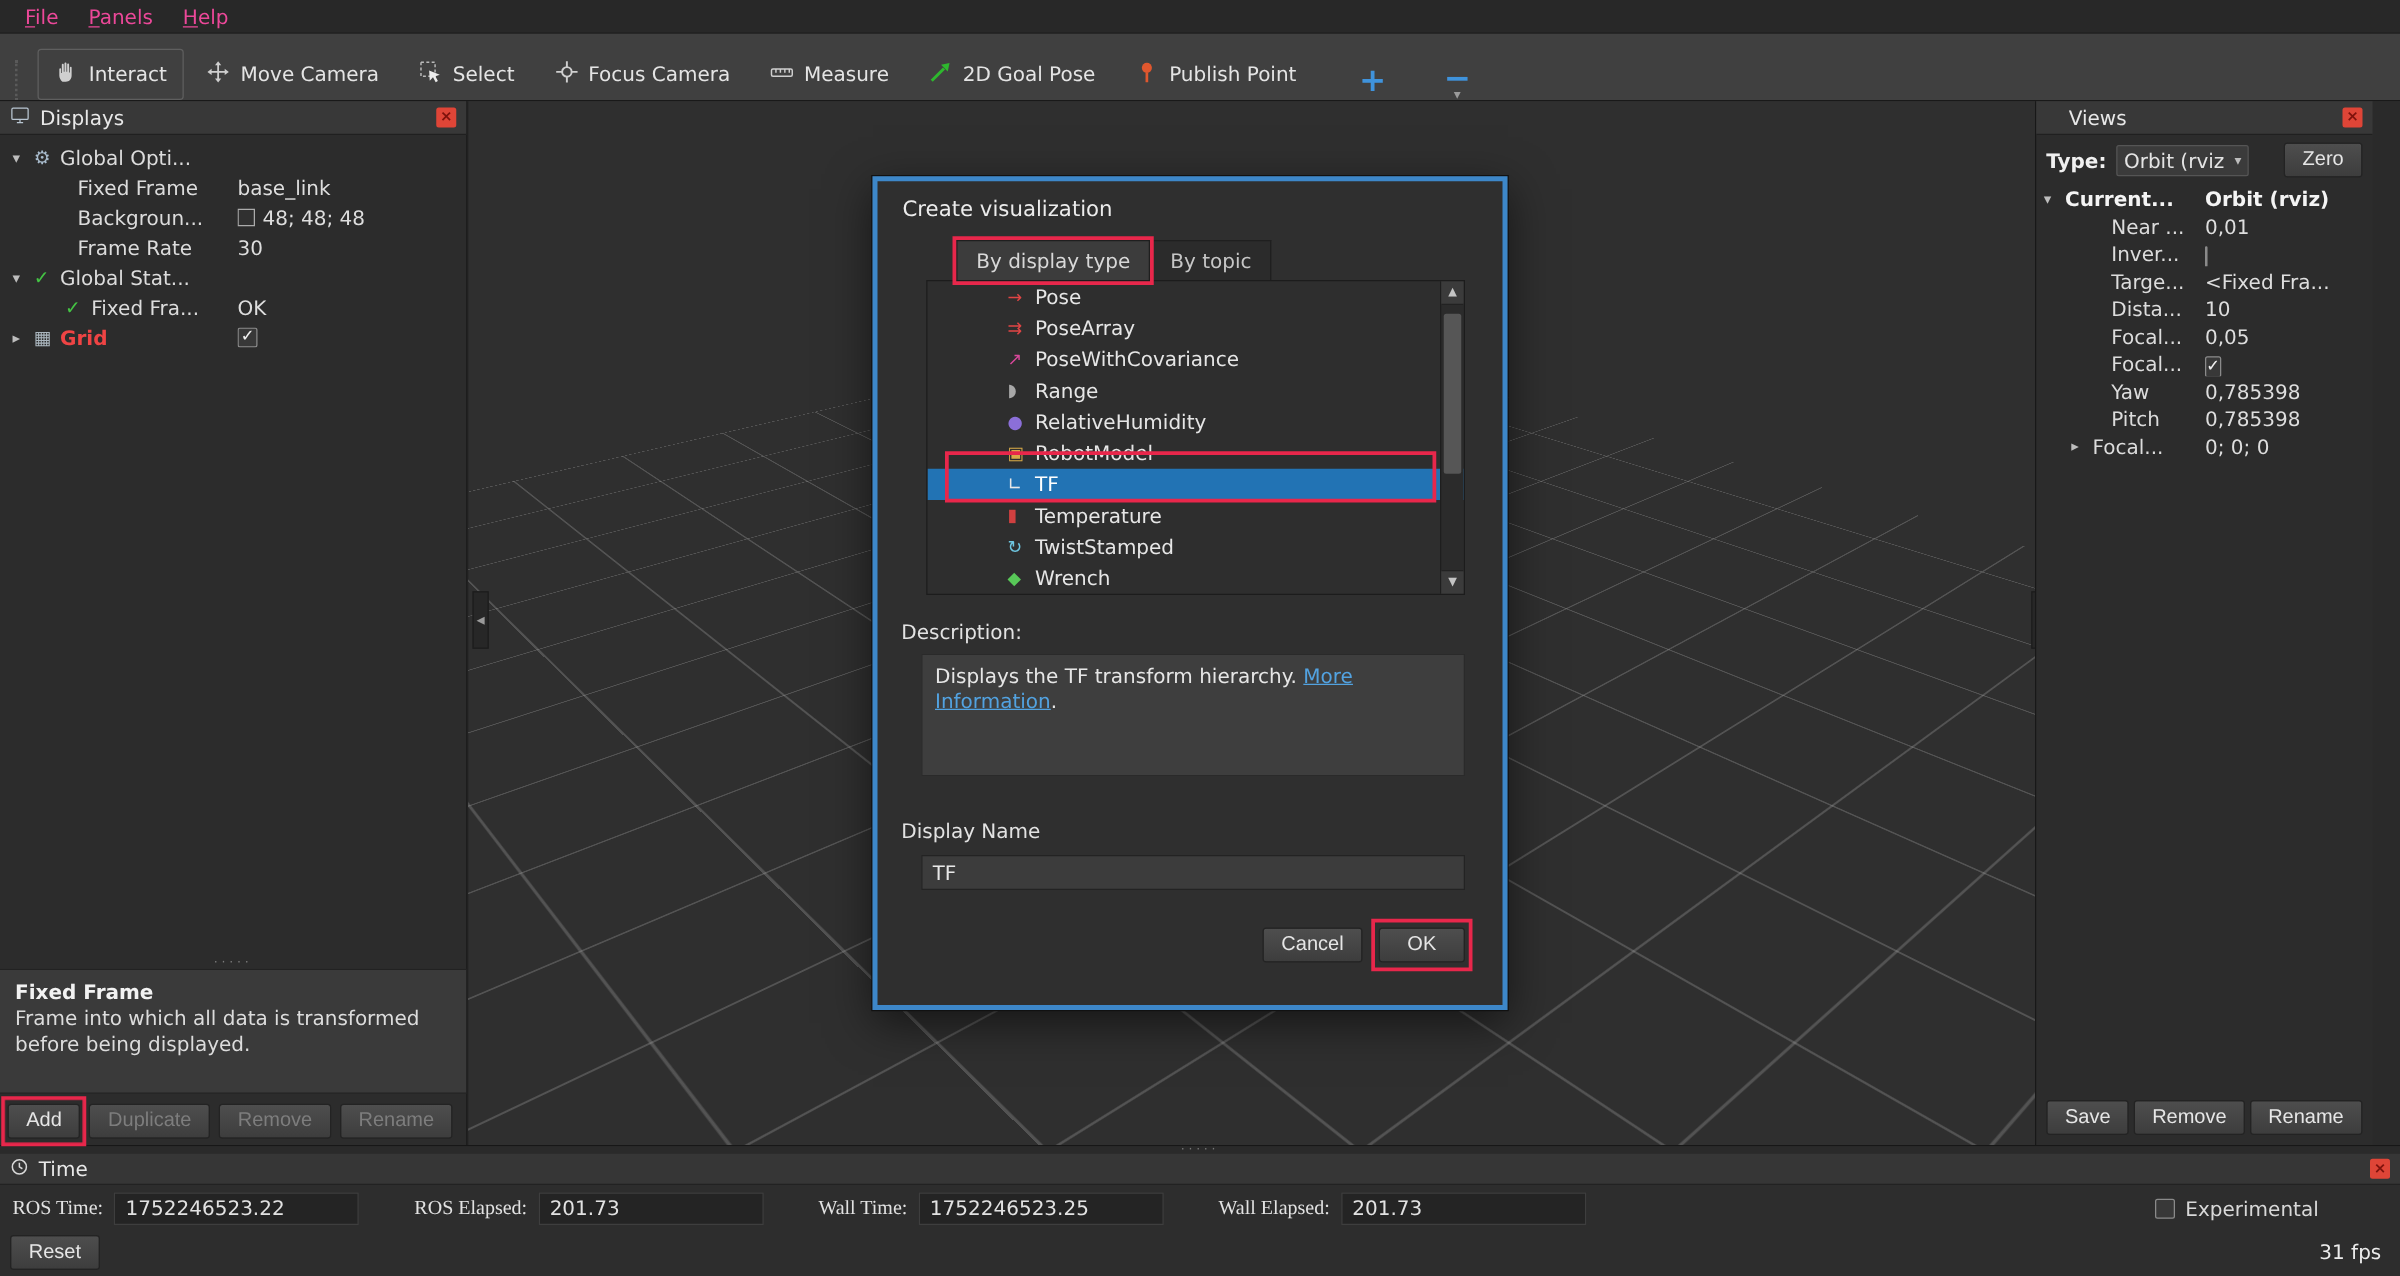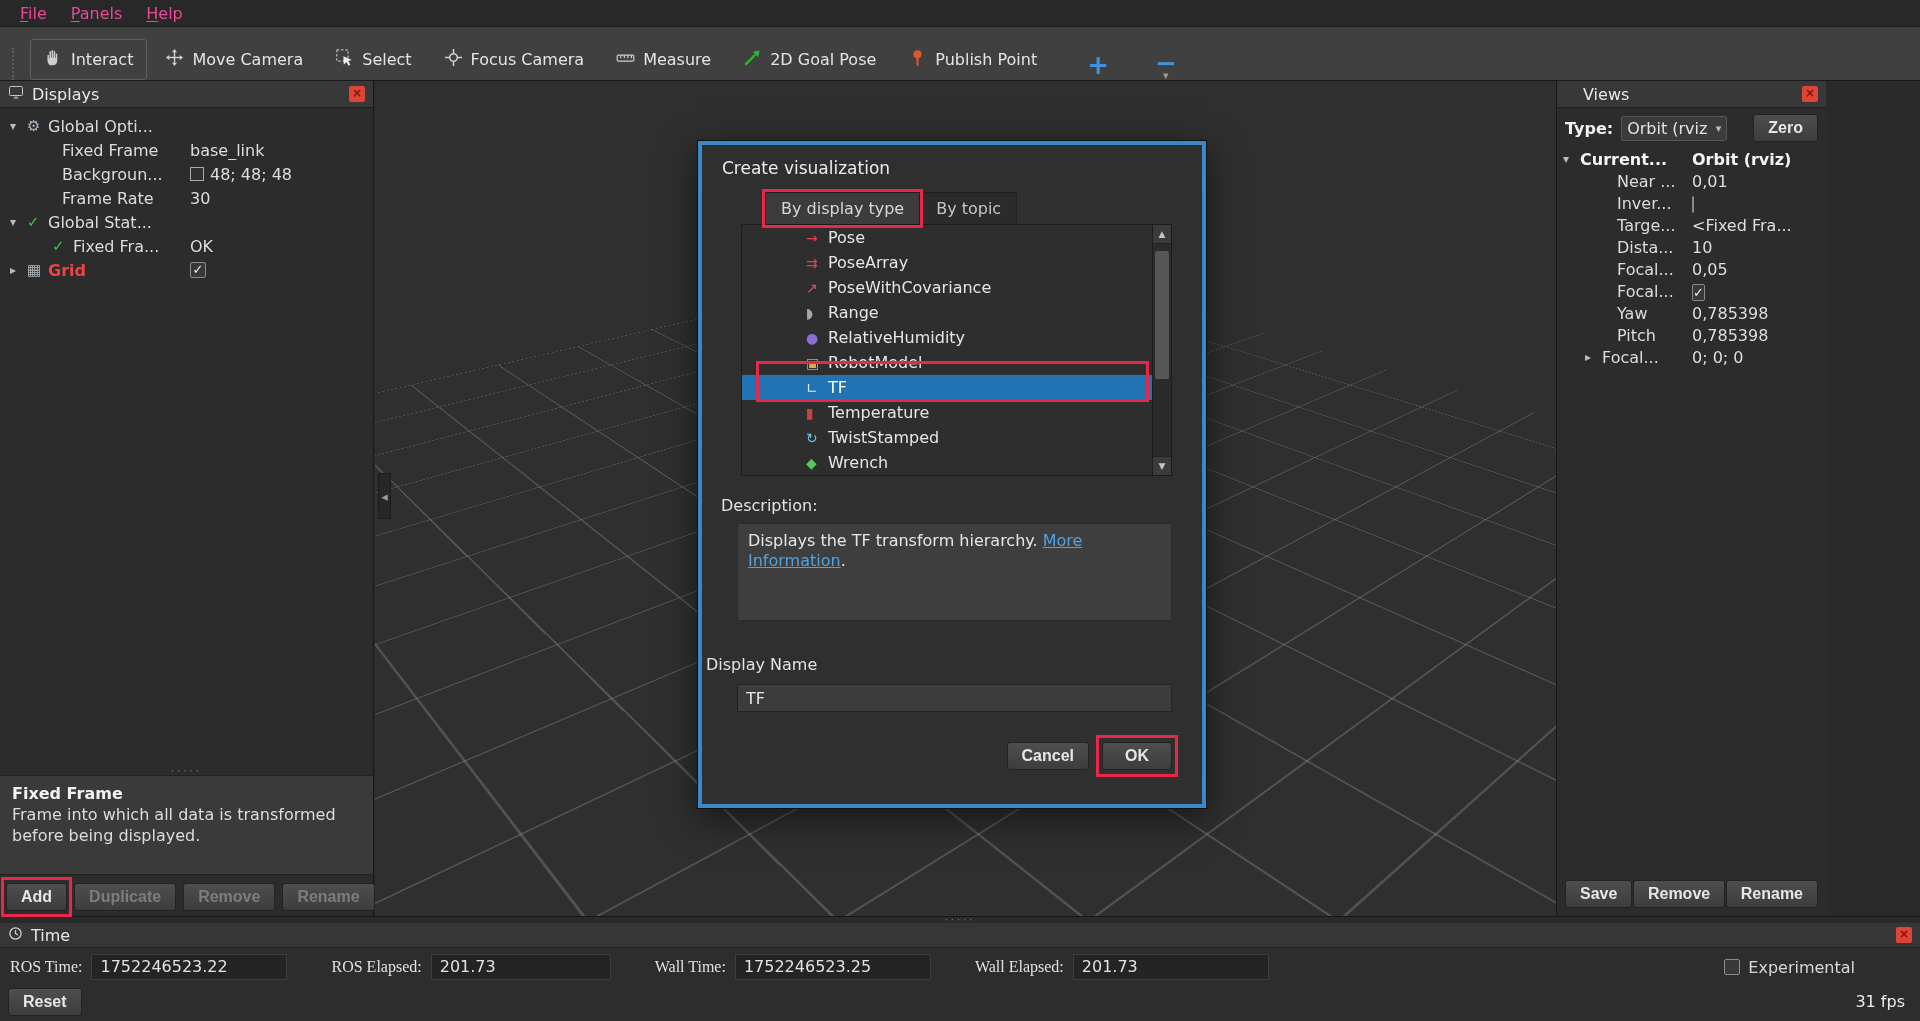--- a/index.html
+++ b/index.html
@@ -32,21 +32,21 @@
   
   .main { position:absolute; top:81px; left:0; width:1920px; height:835px; }
 
   
   .panel-header { height:27px; background:#383838; border-bottom:1px solid #202020;
     display:flex; align-items:center; gap:8px; padding:0 8px; flex-shrink:0; }
   .panel-title { color:#e8e8e8; }
   .close-btn { margin-left:auto; width:16px; height:16px; background:#df4537; color:#7e120c;
     border-radius:2px; font-size:12px; font-weight:bold; line-height:15px; text-align:center; cursor:default; }
   .qbtn { background:linear-gradient(#4e4e4e,#3d3d3d); border:1px solid #232323; border-radius:3px;
-    padding:4px 14px; color:#e6e6e6; font-size:16px; cursor:default; white-space:nowrap;font-weight:bold; }
+    padding:4px 14px; color:#e6e6e6; font-size:16px; cursor:default; white-space:nowrap; }
   .qbtn:disabled, .qbtn.disabled { color:#7d7d7d; }
   .annotwrap { position:relative; display:inline-block; }
   .annot { position:absolute; border:3px solid #e8274b; pointer-events:none; z-index:9; }
 
   
   .displays-panel { position:absolute; left:0; top:0; width:374px; height:835px;
     background:#2c2c2c; border-right:1px solid #181818; display:flex; flex-direction:column; }
   .tree { padding-top:6px; }
   .trow { height:24px; display:flex; align-items:center; }
   .lblcol { width:190px; flex-shrink:0; display:flex; align-items:center; overflow:hidden; white-space:nowrap; }
@@ -99,27 +99,27 @@
   .lscroll { position:absolute; right:0; top:0; bottom:0; width:19px; background:#2b2b2b;
     border-left:1px solid #1e1e1e; }
   .sbtn { position:absolute; left:0; right:0; height:19px; background:#3b3b3b; color:#c4c4c4;
     font-size:9px; display:flex; align-items:center; justify-content:center; }
   .sbtn.up { top:0; border-bottom:1px solid #222; } .sbtn.down { bottom:0; border-top:1px solid #222; }
   .sthumb { position:absolute; left:2px; right:2px; top:26px; height:128px; background:#565656; border-radius:2px; }
   .dlg-desc-label { margin:20px 0 0 19px; color:#e2e2e2; }
   .dlg-desc-box { margin:8px 30px 0 35px; height:98px; background:#3e3e3e; border:1px solid #2a2a2a;
     padding:7px 10px; line-height:1.25; color:#e6e6e6; overflow:hidden; }
   .dlg-link { color:#52a2e0; text-decoration:underline; cursor:pointer; }
-  .dlg-name-label { margin:34px 0 0 4px; color:#e2e2e2; }
+  .dlg-name-label { margin:34px 0 0 19px; color:#e2e2e2; }
   .dlg-input { margin:10px 30px 0 35px; height:28px; background:#3c3c3c; border:1px solid #232323;
     color:#e8e8e8; font-size:16px; padding:0 8px; font-family:"DejaVu Sans",sans-serif; }
   .dlg-buttons { display:flex; justify-content:flex-end; gap:13px; margin:30px 30px 0 0; align-items:center; }
 
   
-  .views-panel { position:absolute; left:1556px; top:0; width:270px; height:835px;
+  .views-panel { position:absolute; left:1628px; top:0; width:270px; height:835px;
     background:#2c2c2c; border-left:1px solid #181818; display:flex; flex-direction:column; }
   .type-row { display:flex; align-items:center; padding:6px 8px; gap:8px; }
   .type-label { font-weight:bold; color:#f0f0f0; }
   .combo { width:106px; background:#3b3b3b; border:1px solid #555; border-radius:2px;
     padding:2px 5px; display:flex; align-items:center; color:#e4e4e4; cursor:default; }
   .combo .ctext { flex:1; overflow:hidden; white-space:nowrap; }
   .combo .caret { font-size:11px; color:#bdbdbd; }
   .vrow { height:22px; display:flex; align-items:center; }
   .vlbl { width:135px; flex-shrink:0; display:flex; align-items:center; overflow:hidden; white-space:nowrap; color:#dcdcdc; }
   .vval { flex:1; overflow:hidden; white-space:nowrap; color:#dedede; }

